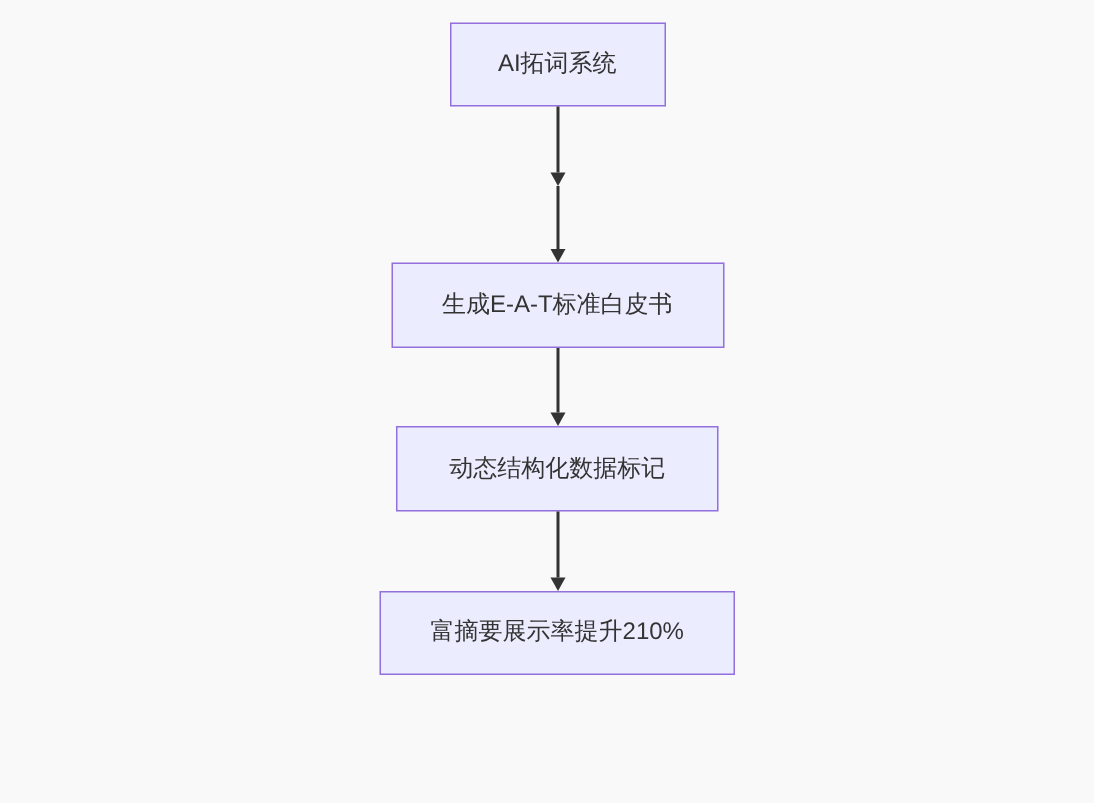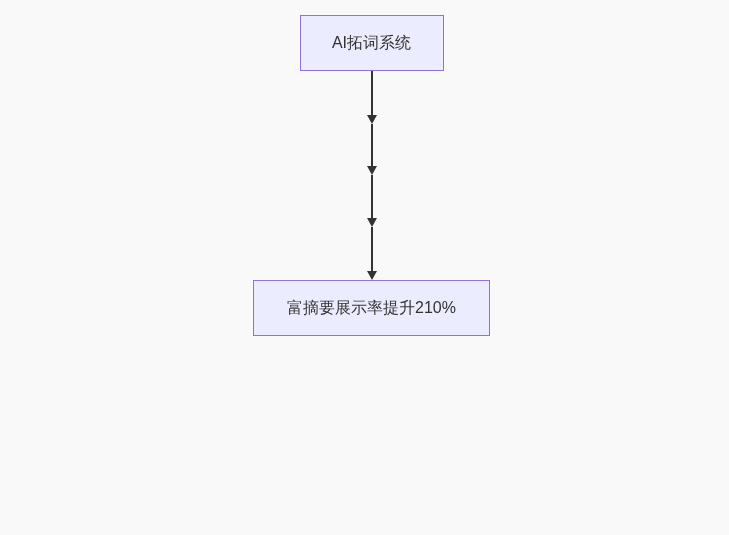--- a/index.html
+++ b/index.html
@@ -76,26 +76,28 @@
       <div class="line"></div>
       <div class="head"></div>
     </div>
 
 
     <div class="arrow a2">
       <div class="line"></div>
       <div class="head"></div>
     </div>
 
+    <div class="node n3">生成E-A-T标准白皮书</div>
 
     <div class="arrow a3">
       <div class="line"></div>
       <div class="head"></div>
     </div>
 
+    <div class="node n4">动态结构化数据标记</div>
 
     <div class="arrow a4">
       <div class="line"></div>
       <div class="head"></div>
     </div>
 
     <div class="node n5">富摘要展示率提升210%</div>
 
   </div>
 </div>

